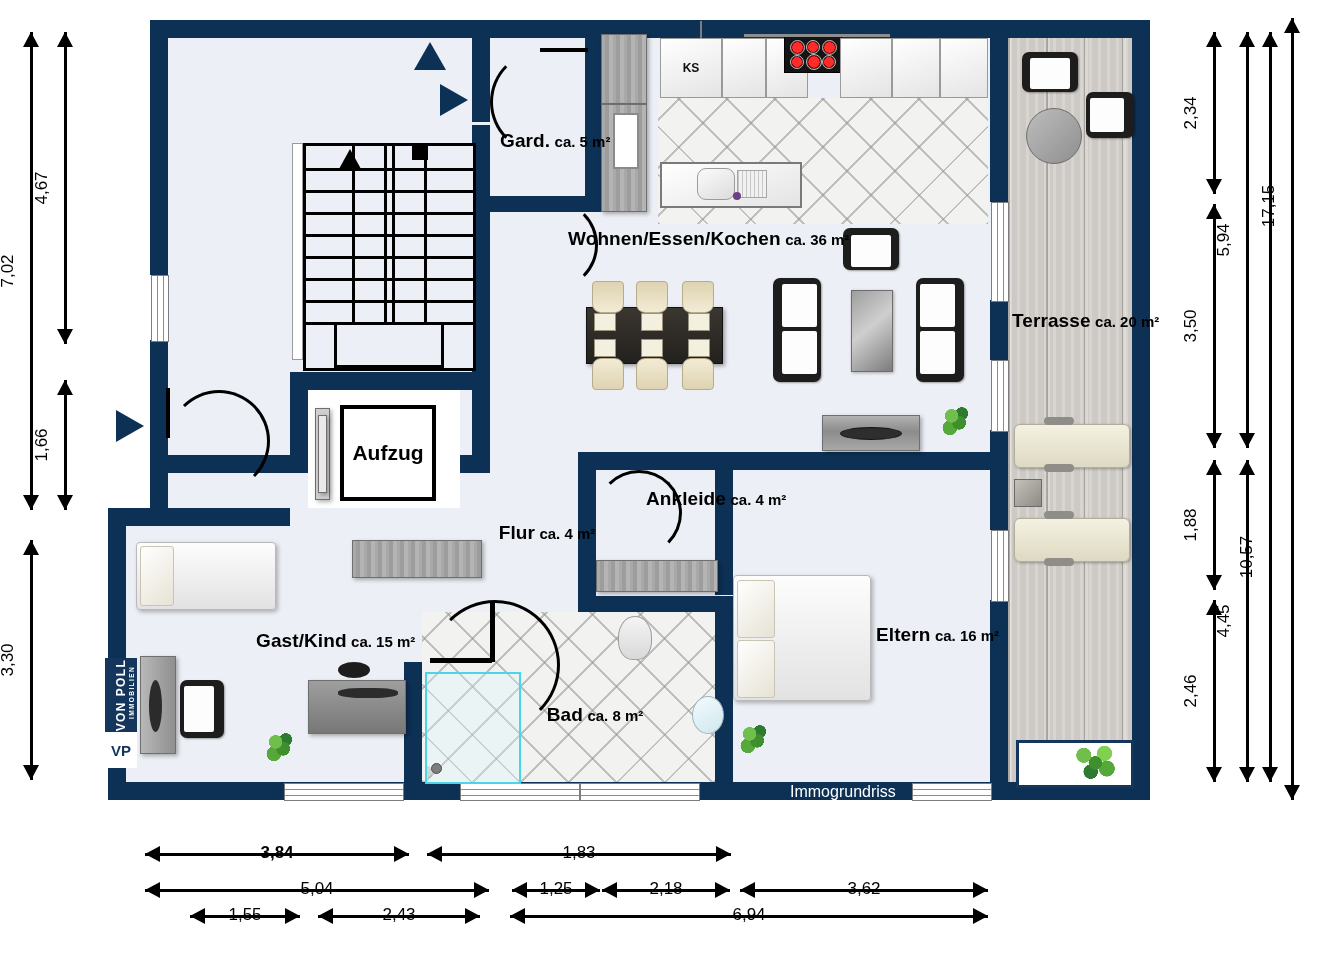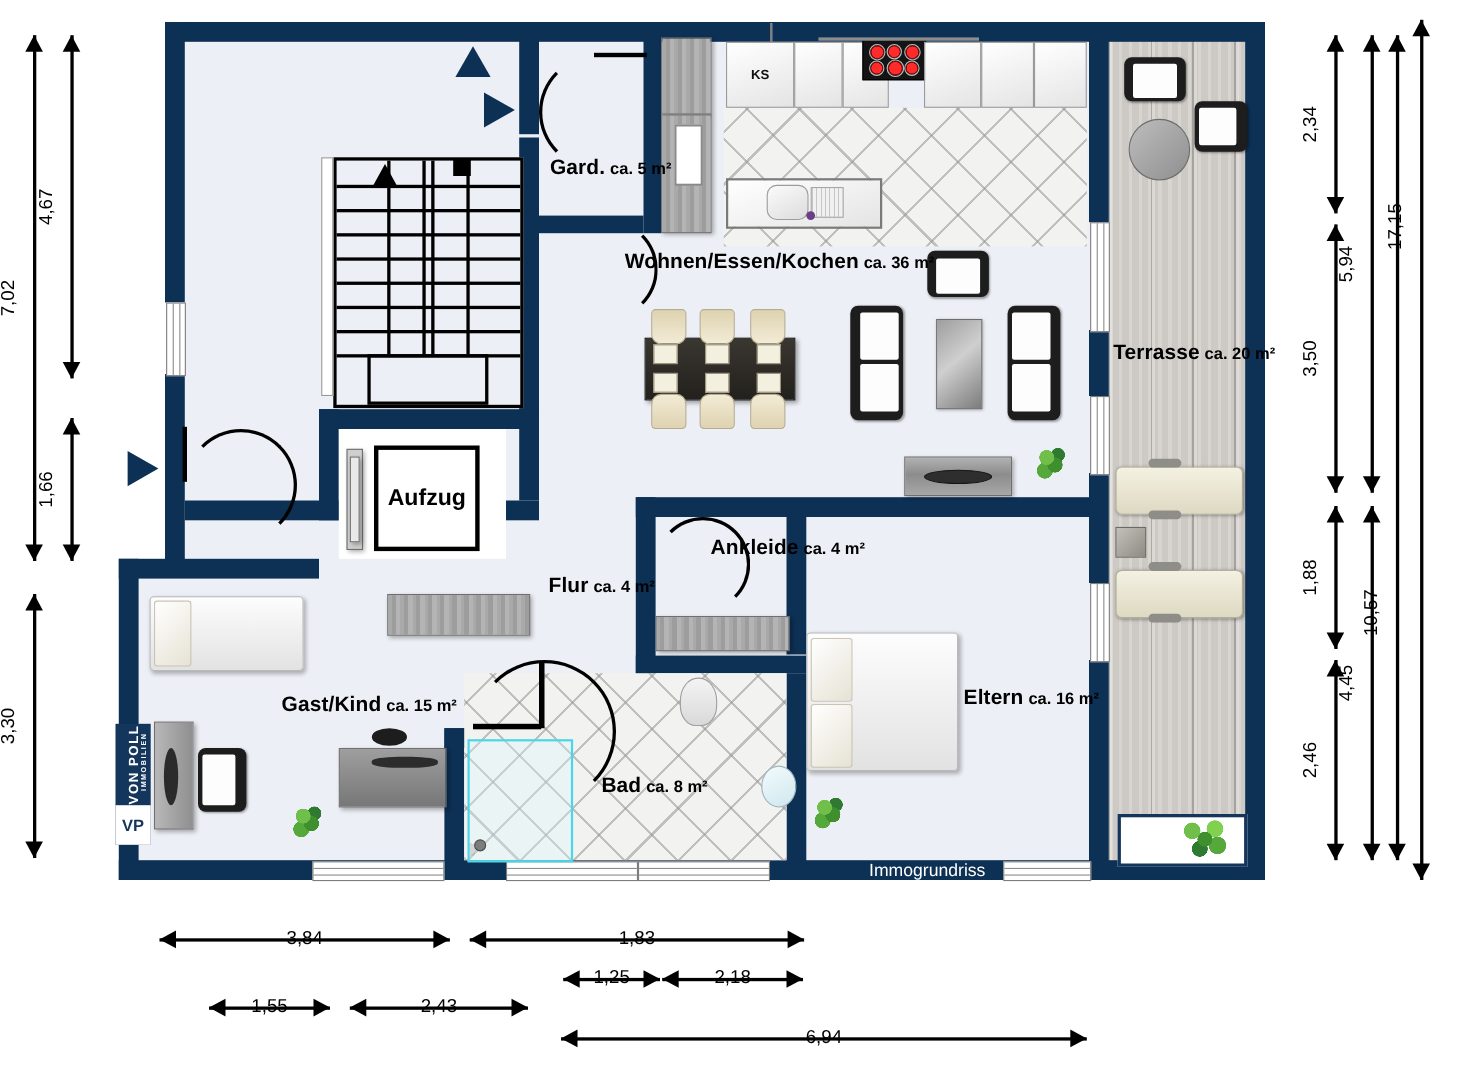--- a/index.html
+++ b/index.html
@@ -373,21 +373,21 @@
   <div class="doorleaf" style="left:430px;top:658px;width:62px;height:5px;"></div>
 
   <div class="arrowmark" style="left:414px;top:42px;border-left:16px solid transparent;
               border-right:16px solid transparent;border-bottom:28px solid #0d3055;"></div>
   <div class="arrowmark" style="left:440px;top:84px;border-top:16px solid transparent;
               border-bottom:16px solid transparent;border-left:28px solid #0d3055;"></div>
   <div class="arrowmark" style="left:116px;top:410px;border-top:16px solid transparent;
               border-bottom:16px solid transparent;border-left:28px solid #0d3055;"></div>
 
 
-  <div class="roomlabel" style="left:500px;top:130px;width:110px;margin-top:12px;">
+  <div class="roomlabel" style="left:500px;top:130px;width:110px;">
     <span class="rname">Gard.</span>
     <span class="rarea">ca. 5 m²</span>
   </div>
 
   <div class="roomlabel" style="left:568px;top:228px;width:232px;">
     <span class="rname">Wohnen/Essen/Kochen</span>
     <span class="rarea">ca. 36 m²</span>
   </div>
 
   <div class="roomlabel" style="left:1012px;top:310px;width:122px;">
@@ -499,59 +499,71 @@
     <div class="dimtxt" style="top:70%;">10,57</div>
   </div>
 
   <div class="dim dimv" style="left:1281px;top:18px;width:22px;height:782px;">
     <div class="line"></div>
       <div class="ar ar-u"></div>
       <div class="ar ar-d"></div>
     <div class="dimtxt" style="top:24%;">17,15</div>
   </div>
 
-  <div class="dim dimh" style="left:145px;top:838px;width:264px;height:32px;">
+  <div class="dim dimh" style="left:145px;top:838px;width:264px;height:32px;font-weight:bold;">
     <div class="line"></div>
       <div class="ar ar-l"></div>
       <div class="ar ar-r"></div>
     <div class="dimtxt">3,84</div>
   </div>
   <div class="dim dimh" style="left:427px;top:838px;width:304px;height:32px;">
     <div class="line"></div>
       <div class="ar ar-l"></div>
       <div class="ar ar-r"></div>
     <div class="dimtxt">1,83</div>
   </div>
 
+  <div class="dim dimh" style="left:145px;top:874px;width:344px;height:32px;">
+    <div class="line"></div>
+      <div class="ar ar-l"></div>
+      <div class="ar ar-r"></div>
+    <div class="dimtxt">5,04</div>
+  </div>
   <div class="dim dimh" style="left:512px;top:874px;width:88px;height:32px;">
     <div class="line"></div>
       <div class="ar ar-l"></div>
       <div class="ar ar-r"></div>
     <div class="dimtxt">1,25</div>
   </div>
   <div class="dim dimh" style="left:602px;top:874px;width:128px;height:32px;">
     <div class="line"></div>
       <div class="ar ar-l"></div>
       <div class="ar ar-r"></div>
     <div class="dimtxt">2,18</div>
   </div>
+  <div class="dim dimh" style="left:740px;top:874px;width:248px;height:32px;">
+    <div class="line"></div>
+      <div class="ar ar-l"></div>
+      <div class="ar ar-r"></div>
+    <div class="dimtxt">3,62</div>
+  </div>
 
   <div class="dim dimh" style="left:190px;top:900px;width:110px;height:32px;">
     <div class="line"></div>
       <div class="ar ar-l"></div>
       <div class="ar ar-r"></div>
     <div class="dimtxt">1,55</div>
   </div>
   <div class="dim dimh" style="left:318px;top:900px;width:162px;height:32px;">
     <div class="line"></div>
       <div class="ar ar-l"></div>
       <div class="ar ar-r"></div>
     <div class="dimtxt">2,43</div>
   </div>
-  <div class="dim dimh" style="left:510px;top:900px;width:478px;height:32px;margin-top:28px;">
+  <div class="dim dimh" style="left:510px;top:900px;width:478px;height:32px;">
     <div class="line"></div>
       <div class="ar ar-l"></div>
       <div class="ar ar-r"></div>
     <div class="dimtxt">6,94</div>
   </div>
 
 
 </div>
 
 </body></html>

